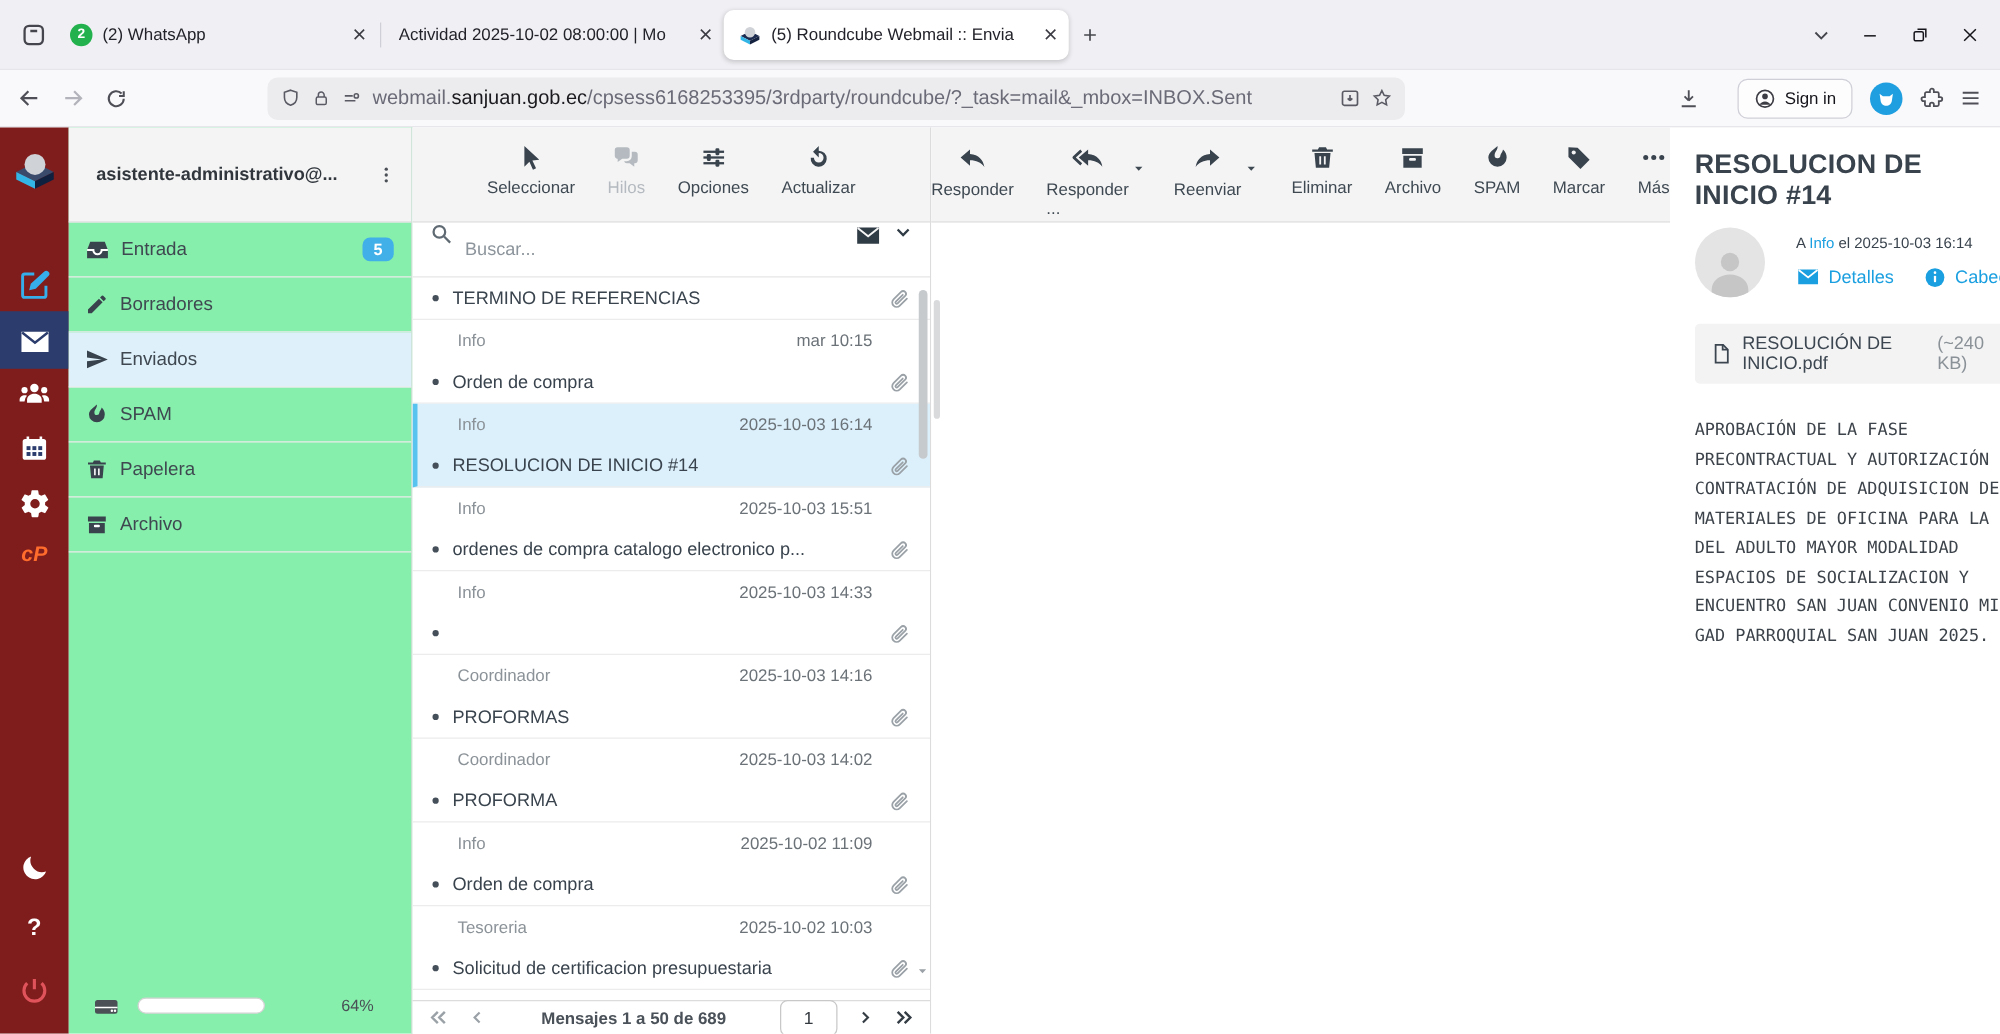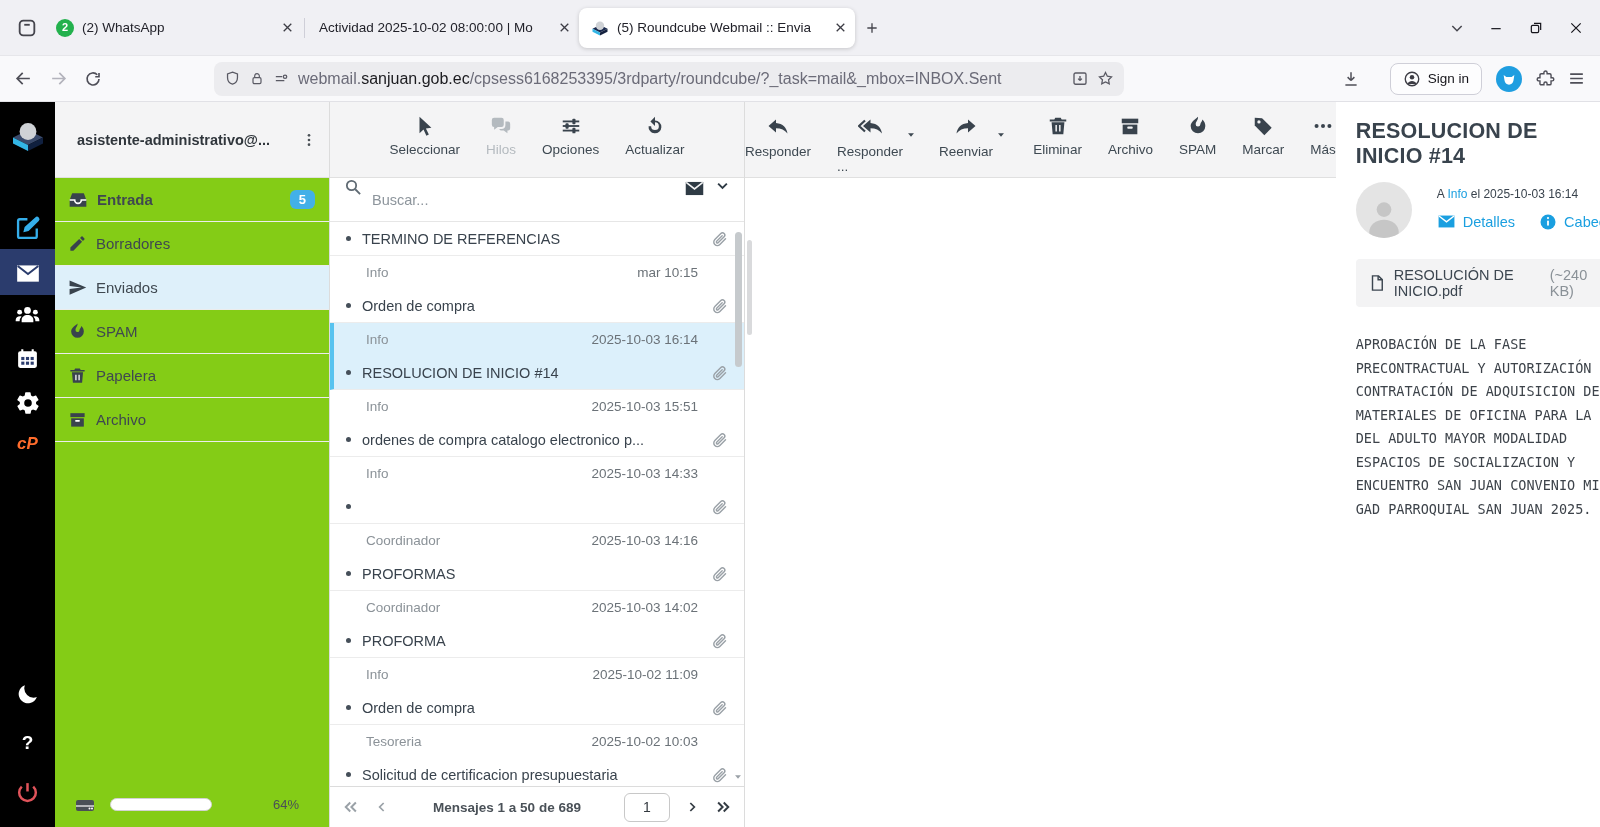--- a/index.html
+++ b/index.html
@@ -24,33 +24,33 @@
   .nav-ic.dim{color:#b3b3bc}
   .url-pill{margin-left:96px;width:910px;height:34px;background:#ececef;border-radius:8px;display:flex;align-items:center;padding:0 10px;gap:8px;flex:0 0 auto}
   .url-text{font-size:16px;white-space:nowrap;overflow:hidden;flex:1;color:#6b6b78}
   .url-text .host{color:#1b1b1f}
   .pill-ic{color:#5a5a64;flex:0 0 auto}
   .flex1{flex:1}
   .signin{height:32px;border:1px solid #cfcfd8;border-radius:8px;display:flex;align-items:center;gap:7px;padding:0 12px;font-size:13.5px;color:#15141a;margin:0 14px;background:#fdfdfe}
   .fox{width:26px;height:26px;border-radius:50%;background:#1f9ee0;display:flex;align-items:center;justify-content:center;margin-right:14px}
   
   .app{display:flex;height:725px}
-  .rail{width:55px;background:#000000;position:relative;flex:0 0 auto}
+  .rail{width:55px;background:#7f1d1d;position:relative;flex:0 0 auto}
   .rail .ritem{position:absolute;left:0;width:55px;display:flex;justify-content:center;color:#fff}
   .rail .active-band{position:absolute;top:147px;left:0;width:55px;height:46px;background:#2b3c6d}
   .cp-label{color:#ff6c2c;font-weight:bold;font-style:italic;font-size:17px}
   .help-label{color:#fff;font-weight:bold;font-size:19px}
-  .col-folders{width:275px;border-right:1px solid #dcdcdc;position:relative;background:#84cc16;flex:0 0 auto}
+  .col-folders{width:275px;border-right:1px solid #dcdcdc;position:relative;background:#86efac;flex:0 0 auto}
   .panel-head{height:76px;background:#f4f4f5;border-bottom:1px solid #e0e0e0}
   .folders-head{display:flex;align-items:center;padding:0 12px 0 22px}
   .acct{font-weight:bold;font-size:14.5px;color:#30363c;flex:1;white-space:nowrap;overflow:hidden}
   .frow{height:44px;display:flex;align-items:center;padding:0 14px 0 13px;border-bottom:1px solid #ececec;color:#3f4850;font-size:15px;gap:9px}
   .frow .ic{color:#39434d}
   .frow.sel{background:#def0fa}
-  .frow.unread .flabel{font-weight:bold}
+  .frow.unread .flabel{font-weight:normal}
   .fbadge{margin-left:auto;background:#42b0e8;color:#fff;font-size:13px;font-weight:bold;padding:2px 9px;border-radius:6px}
   .quota{position:absolute;bottom:0;left:0;width:100%;height:45px;display:flex;align-items:center;padding:0 30px 0 18px;gap:13px}
   .qbar{width:102px;height:13px;border:1px solid #d2d2d2;border-radius:7px;background:#fff;overflow:hidden}
   .qfill{width:64%;height:100%;background:#4db6ea;border-radius:7px}
   .qtext{margin-left:auto;font-size:13px;color:#4a5056}
   .col-list{width:415px;border-right:1px solid #dcdcdc;display:flex;flex-direction:column;background:#fff;flex:0 0 auto;position:relative}
   .tb{display:flex;justify-content:center;gap:26px;padding-top:13px}
   .tbtn{display:flex;flex-direction:column;align-items:center;gap:5px;color:#3e4952;font-size:13.5px;position:relative}
   .tbtn .bic{color:#39434d}
   .tbtn.disabled,.tbtn.disabled .bic{color:#b4babf}
@@ -65,21 +65,21 @@
   .msg.selected .m1{padding-left:32px}
   .mfrom{color:#8b9298}
   .mdate{margin-left:auto;color:#6b7278}
   .m2{height:33px;display:flex;align-items:center;padding:0 16px;gap:11px;font-size:14.5px;color:#39434d}
   .msg.selected .m2{padding-left:12px}
   .dot{width:5px;height:5px;border-radius:50%;background:#454f59;flex:0 0 auto}
   .msubj{white-space:nowrap;overflow:hidden;flex:1}
   .clip{margin-left:auto;color:#9aa1a7;flex:0 0 auto}
   .scroll-thumb{position:absolute;right:2px;top:8px;width:7px;height:135px;background:#c6cacd;border-radius:4px}
   .scroll-caret{position:absolute;right:1px;bottom:4px;color:#9aa1a7}
-  .list-footer{height:41px;border-top:1px solid #dcdcdc;display:flex;align-items:center;padding:0 12px;gap:14px;flex:0 0 auto}
+  .list-footer{height:27px;border-top:1px solid #dcdcdc;display:flex;align-items:center;padding:0 12px;gap:14px;flex:0 0 auto}
   .pg-ic{color:#9aa1a7}
   .pg-ic.on{color:#343c44}
   .pg-range{flex:1;text-align:center;font-size:13.5px;font-weight:bold;color:#4a5158}
   .pg-input{width:46px;height:29px;border:1px solid #c8c8c8;border-radius:6px;text-align:center;font-size:14px;color:#33393f;outline:none;font-family:"Liberation Sans",sans-serif}
   .col-reader{flex:1;display:flex;flex-direction:row;background:#fff;position:relative}
   .reader-tb{display:flex;justify-content:center;gap:26px;padding-top:13px}
   .splitter{position:absolute;left:2px;top:138px;width:5px;height:95px;background:#d9dadc;border-radius:3px}
   .rc-content{padding:17px 20px;position:relative}
   .subj-row{display:flex;align-items:center;gap:10px}
   .subj-row h1{font-size:21.5px;font-weight:bold;color:#39434d;letter-spacing:.2px}

